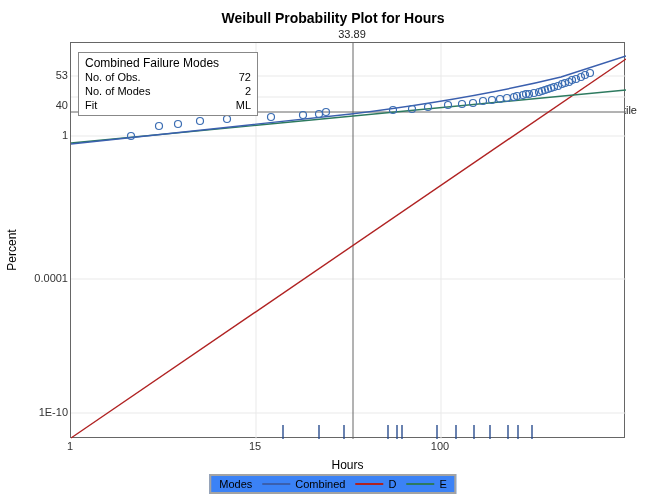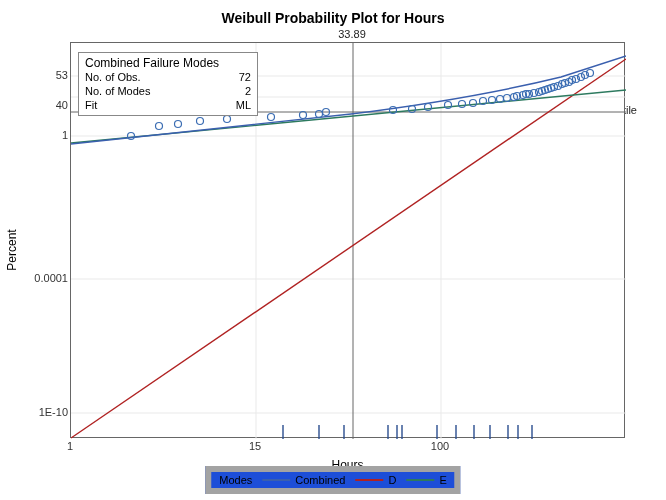--- a/index.html
+++ b/index.html
@@ -64,27 +64,27 @@
     top: 440px;
     font-size: 11px;
     color: #333;
     transform: translateX(-50%);
   }
   .legend {
     position: absolute;
     bottom: 6px;
     left: 50%;
     transform: translateX(-50%);
-    border: 6px solid #a3a3a3;
+    border: 2px solid #a3a3a3;
     padding: 2px 8px;
     font-size: 11px;
     display: flex;
     align-items: center;
     gap: 10px;
-    background: #1d4ed8;
+    background: #3b82f6;
   }
   .legend-label { font-weight: normal; }
   .legend-item { display: inline-flex; align-items: center; gap: 5px; }
   .legend-line { display: inline-block; width: 28px; height: 2px; }
   .info-box {
     position: absolute;
     left: 78px;
     top: 52px;
     border: 1px solid #888;
     background: #fff;

